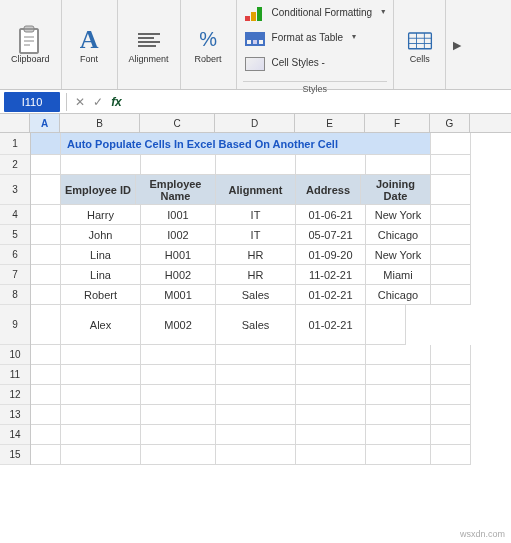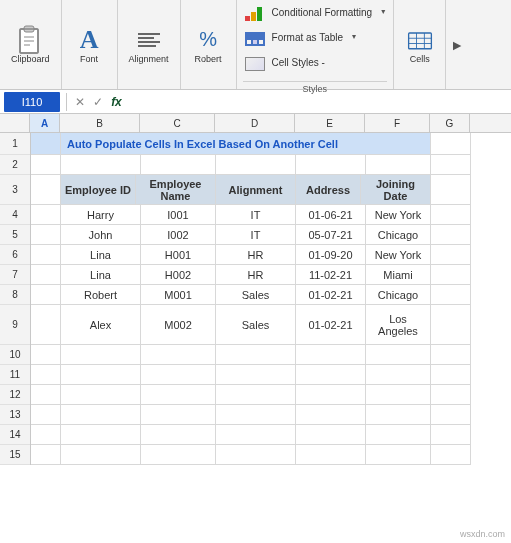--- a/index.html
+++ b/index.html
@@ -303,21 +303,20 @@
         <div class="cell data-cell" style="width:65px;height:20px;">Chicago</div>
         <div class="cell empty" style="width:40px;height:20px;"></div>
       </div>
 
       <div class="grid-row double-row">
         <div class="cell empty" style="width:30px;height:40px;"></div>
         <div class="cell data-cell" style="width:80px;height:40px;">Alex</div>
         <div class="cell data-cell" style="width:75px;height:40px;">M002</div>
         <div class="cell data-cell" style="width:80px;height:40px;">Sales</div>
         <div class="cell data-cell" style="width:70px;height:40px;">01-02-21</div>
-        <div class="cell data-cell" style="width:65px;height:40px;text-align:center;">Los Angeles</div>
         <div class="cell empty" style="width:40px;height:40px;"></div>
       </div>
 
       <div class="grid-row normal-row">
         <div class="cell empty" style="width:30px;height:20px;"></div>
         <div class="cell empty" style="width:80px;height:20px;"></div>
         <div class="cell empty" style="width:75px;height:20px;"></div>
         <div class="cell empty" style="width:80px;height:20px;"></div>
         <div class="cell empty" style="width:70px;height:20px;"></div>
         <div class="cell empty" style="width:65px;height:20px;"></div>

